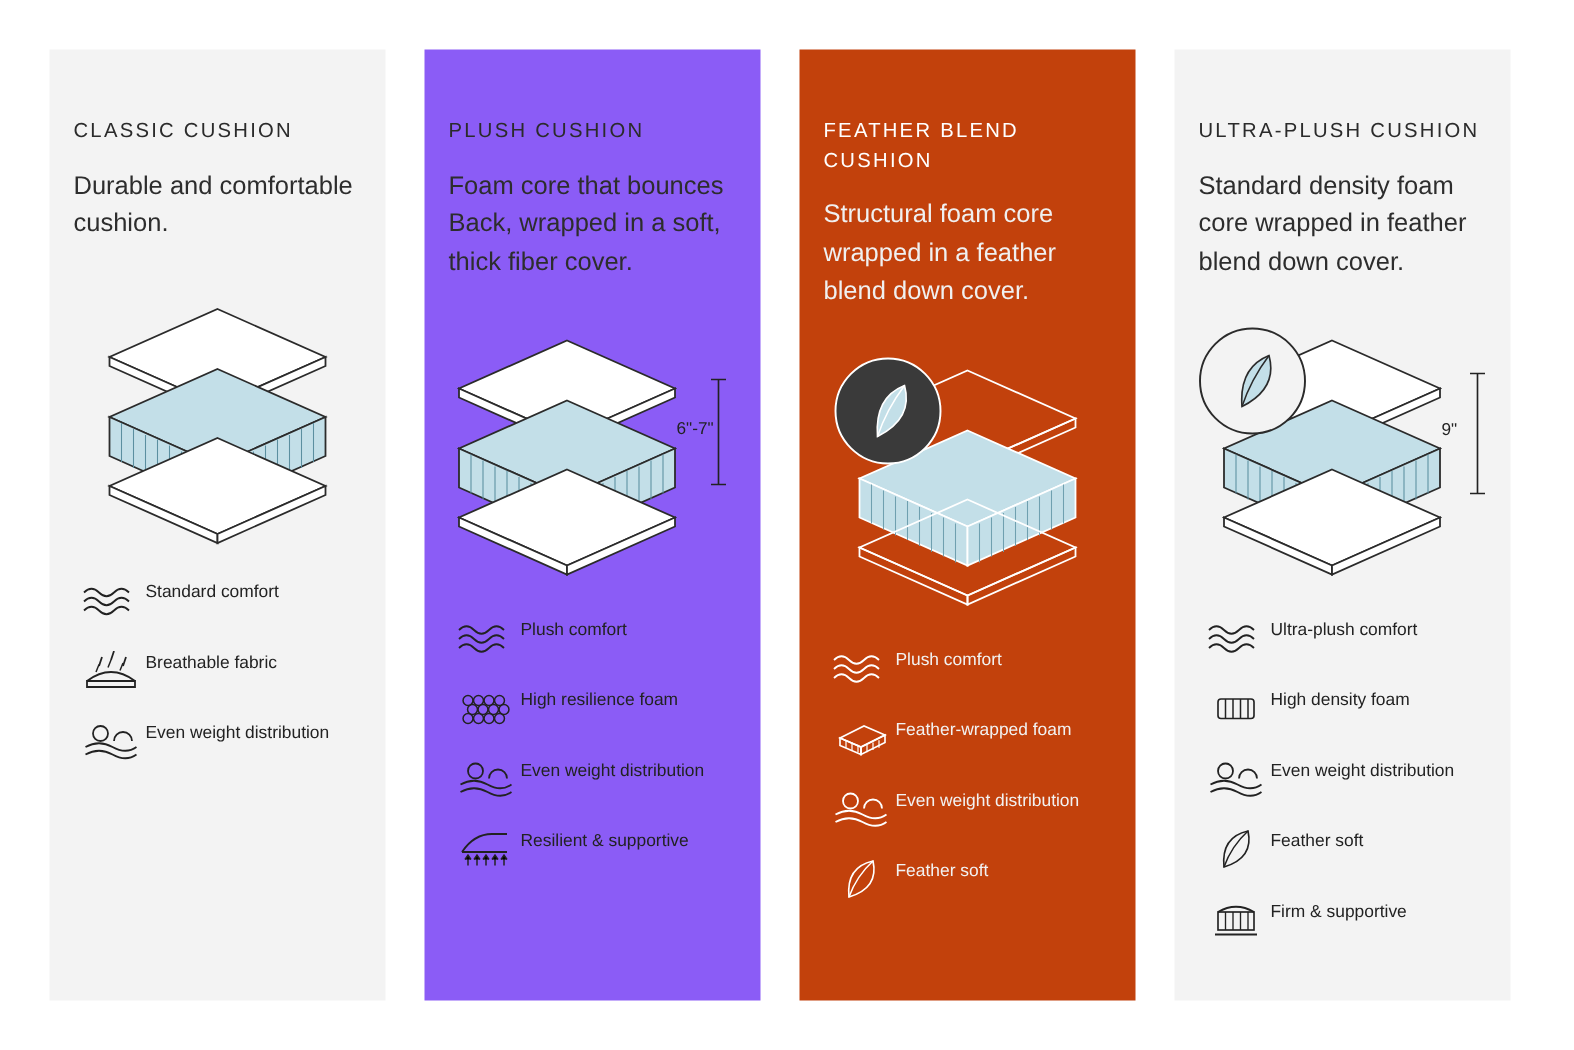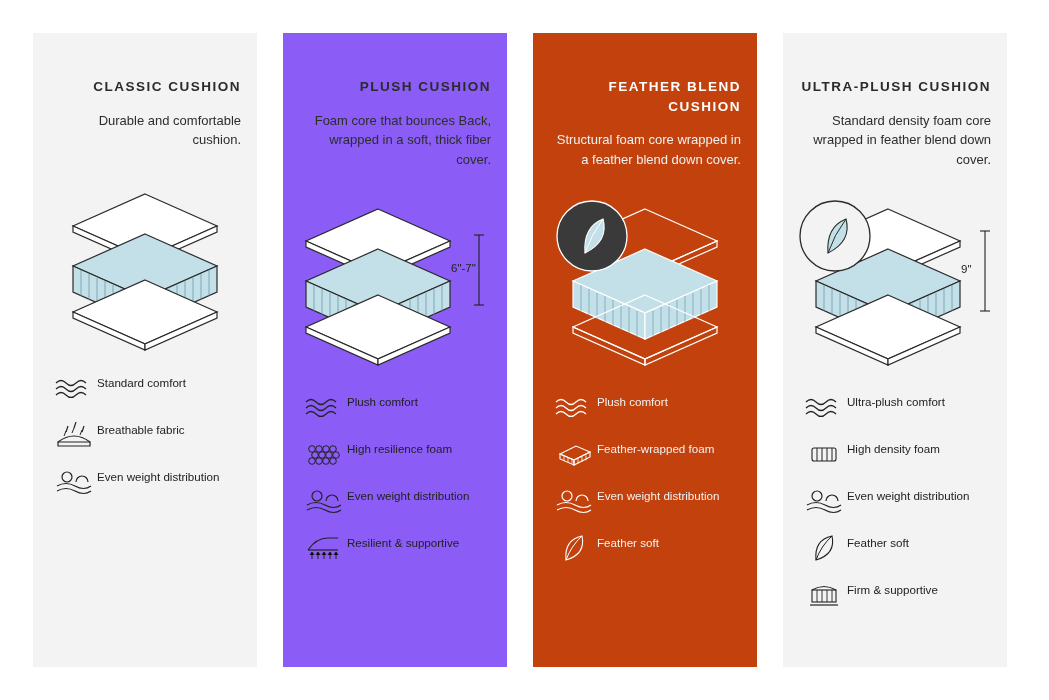--- a/index.html
+++ b/index.html
@@ -32,33 +32,33 @@
     position: relative;
     background: #f3f3f3;
     padding: 0;
     overflow: hidden;
   }
   .card.dark {
     background: #c2410c;
   }
   .card.light2 { background: #8b5cf6; }
   .card-title {
-    text-align: right;
+    text-align: left;
     font-size: 13.5px;
-    font-weight: bold;
+    font-weight: normal;
     letter-spacing: 1.5px;
     color: #2b2b2b;
     margin: 44px 16px 0 16px;
     line-height: 1.45;
     text-transform: uppercase;
   }
   .card.dark .card-title { color: #ffffff; }
   .card-desc {
-    text-align: right;
-    font-size: 13px;
+    text-align: left;
+    font-size: 17px;
     color: #2d2d2d;
     margin: 14px 16px 0 16px;
     line-height: 1.5;
   }
   .card.dark .card-desc { color: #f0f0f0; }
 
   .art {
     position: relative;
     height: 205px;
     margin-top: 14px;

